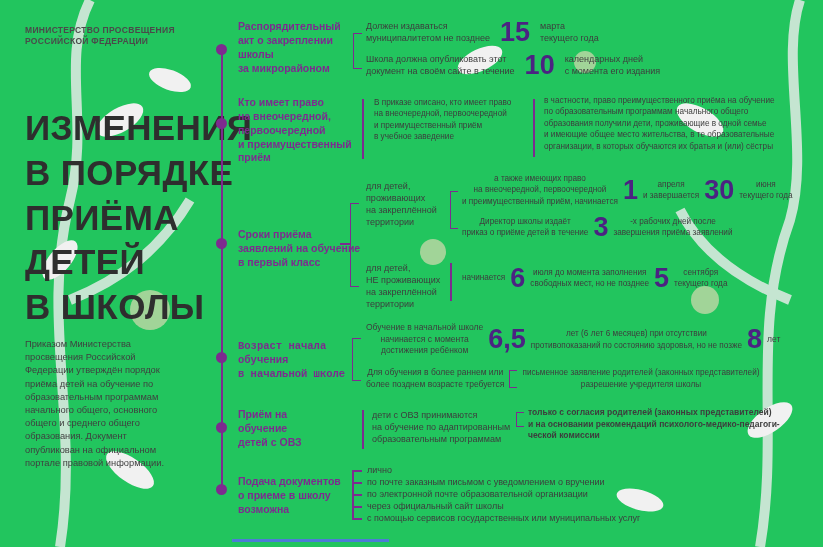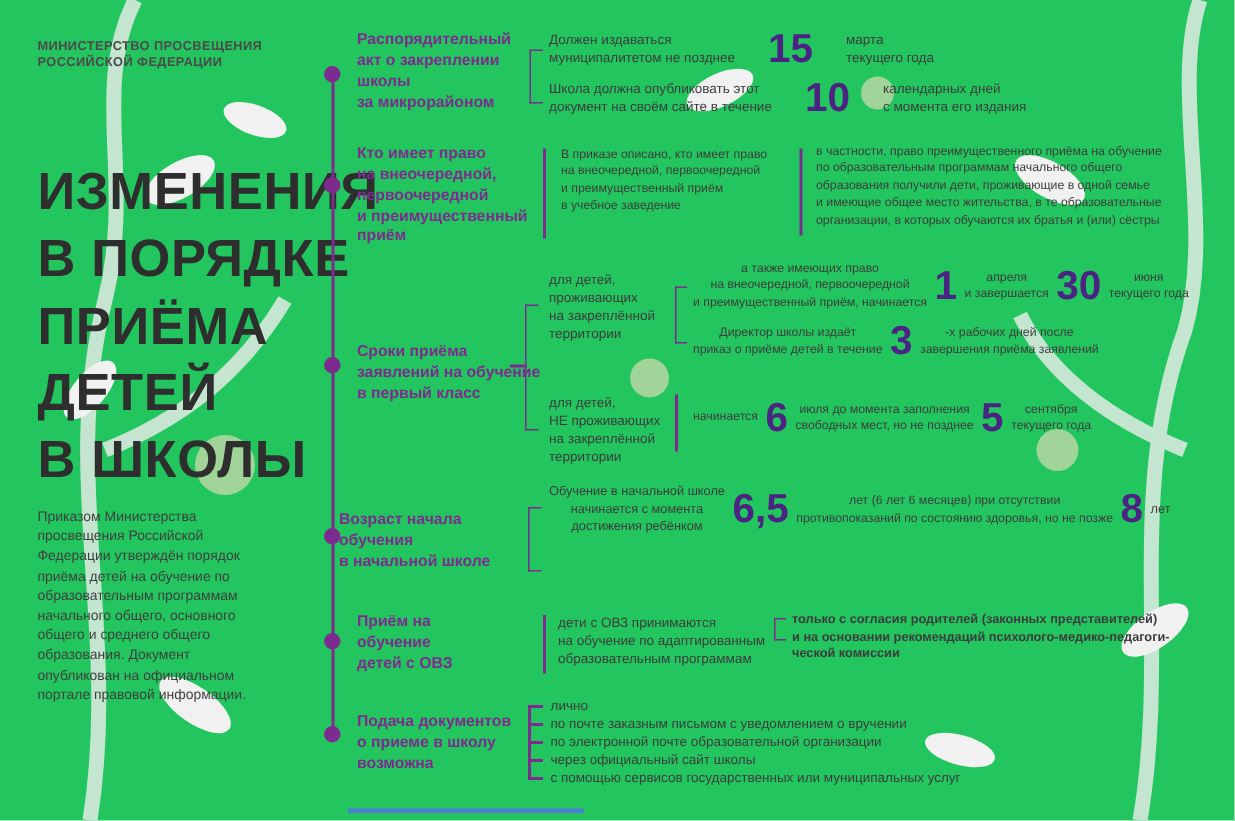--- a/index.html
+++ b/index.html
@@ -19,21 +19,21 @@
   .s9{font-size:9px;line-height:1.35;color:#3d3d3d;}
   .s85{font-size:8.5px;line-height:1.38;color:#3d3d3d;}
   .s82{font-size:8.2px;line-height:1.4;color:#3d3d3d;}
   .num{font-size:27px;font-weight:bold;color:#4b2382;line-height:.9;}
   
   .vline{position:absolute;width:1.5px;background:#7d2b8f;}
   .hline{position:absolute;height:1.5px;background:#7d2b8f;}
   .bracket{position:absolute;border:1.5px solid #7d2b8f;border-right:none;}
   .bracket-inline{border:1.4px solid #7d2b8f;border-right:none;width:7px;height:16px;flex:0 0 7px;}
   .dot{position:absolute;width:11px;height:11px;border-radius:50%;background:#7d2b8f;}
-  .row{position:absolute;display:flex;align-items:center;gap:22px;}
+  .row{position:absolute;display:flex;align-items:center;gap:10px;}
   .row.tight{gap:5px;text-align:center;}
   .footer-line{position:absolute;height:3px;background:#4c7cd6;}
   .bgdeco{position:absolute;left:0;top:0;pointer-events:none;}
 </style>
 </head>
 <body>
 
 <div id="canvas">
 
   <svg class="bgdeco" width="823" height="547" viewBox="0 0 823 547">
@@ -164,33 +164,42 @@
   <div class="row tight" style="left:462px;top:266px;">
     <span class="s82 pre">начинается</span>
     <span class="num">6</span>
     <span class="s82 pre">июля до момента заполнения
 свободных мест, но не позднее</span>
     <span class="num">5</span>
     <span class="s82 pre">сентября
 текущего года</span>
   </div>
 
-  <div class="abs hdr pre" style="left:226px;top:340px;">Возраст начала
+  <div class="abs hdr pre" style="left:238px;top:340px;font-family:Liberation Mono, monospace;">Возраст начала
 обучения
 в начальной школе</div>
   <div class="bracket" style="left:352px;top:338px;width:8px;height:41px;"></div>
   <div class="row tight" style="left:366px;top:322px;">
     <span class="s85 pre">Обучение в начальной школе
 начинается с момента
 достижения ребёнком</span>
     <span class="num">6,5</span>
     <span class="s82 pre">лет (6 лет 6 месяцев) при отсутствии
 противопоказаний по состоянию здоровья, но не позже</span>
     <span class="num">8</span>
     <span class="s85 pre">лет</span>
+  </div>
+  <div class="row tight" style="left:366px;top:367px;">
+    <span class="s85 pre">Для обучения в более раннем или
+более позднем возрасте требуется</span>
+    <span class="bracket-inline"></span>
+    <span>
+      <div class="s82">письменное заявление родителей (законных представителей)</div>
+      <div class="s82">разрешение учредителя школы</div>
+    </span>
   </div>
 
   <div class="abs hdr pre" style="left:238px;top:408px;">Приём на
 обучение
 детей с ОВЗ</div>
   <div class="vline" style="left:362px;top:410px;height:39px;"></div>
   <div class="abs s9 pre" style="left:372px;top:409px;">дети с ОВЗ принимаются
 на обучение по адаптированным
 образовательным программам</div>
   <div class="bracket" style="left:516px;top:412px;width:7px;height:13px;"></div>

